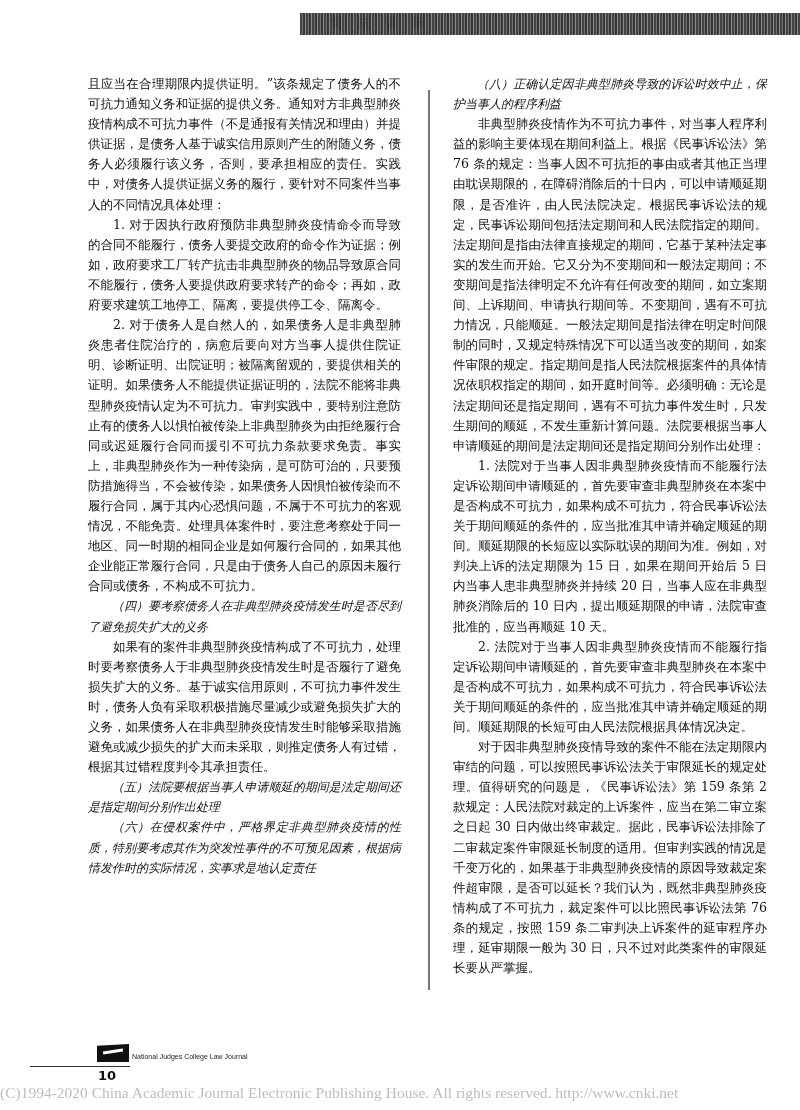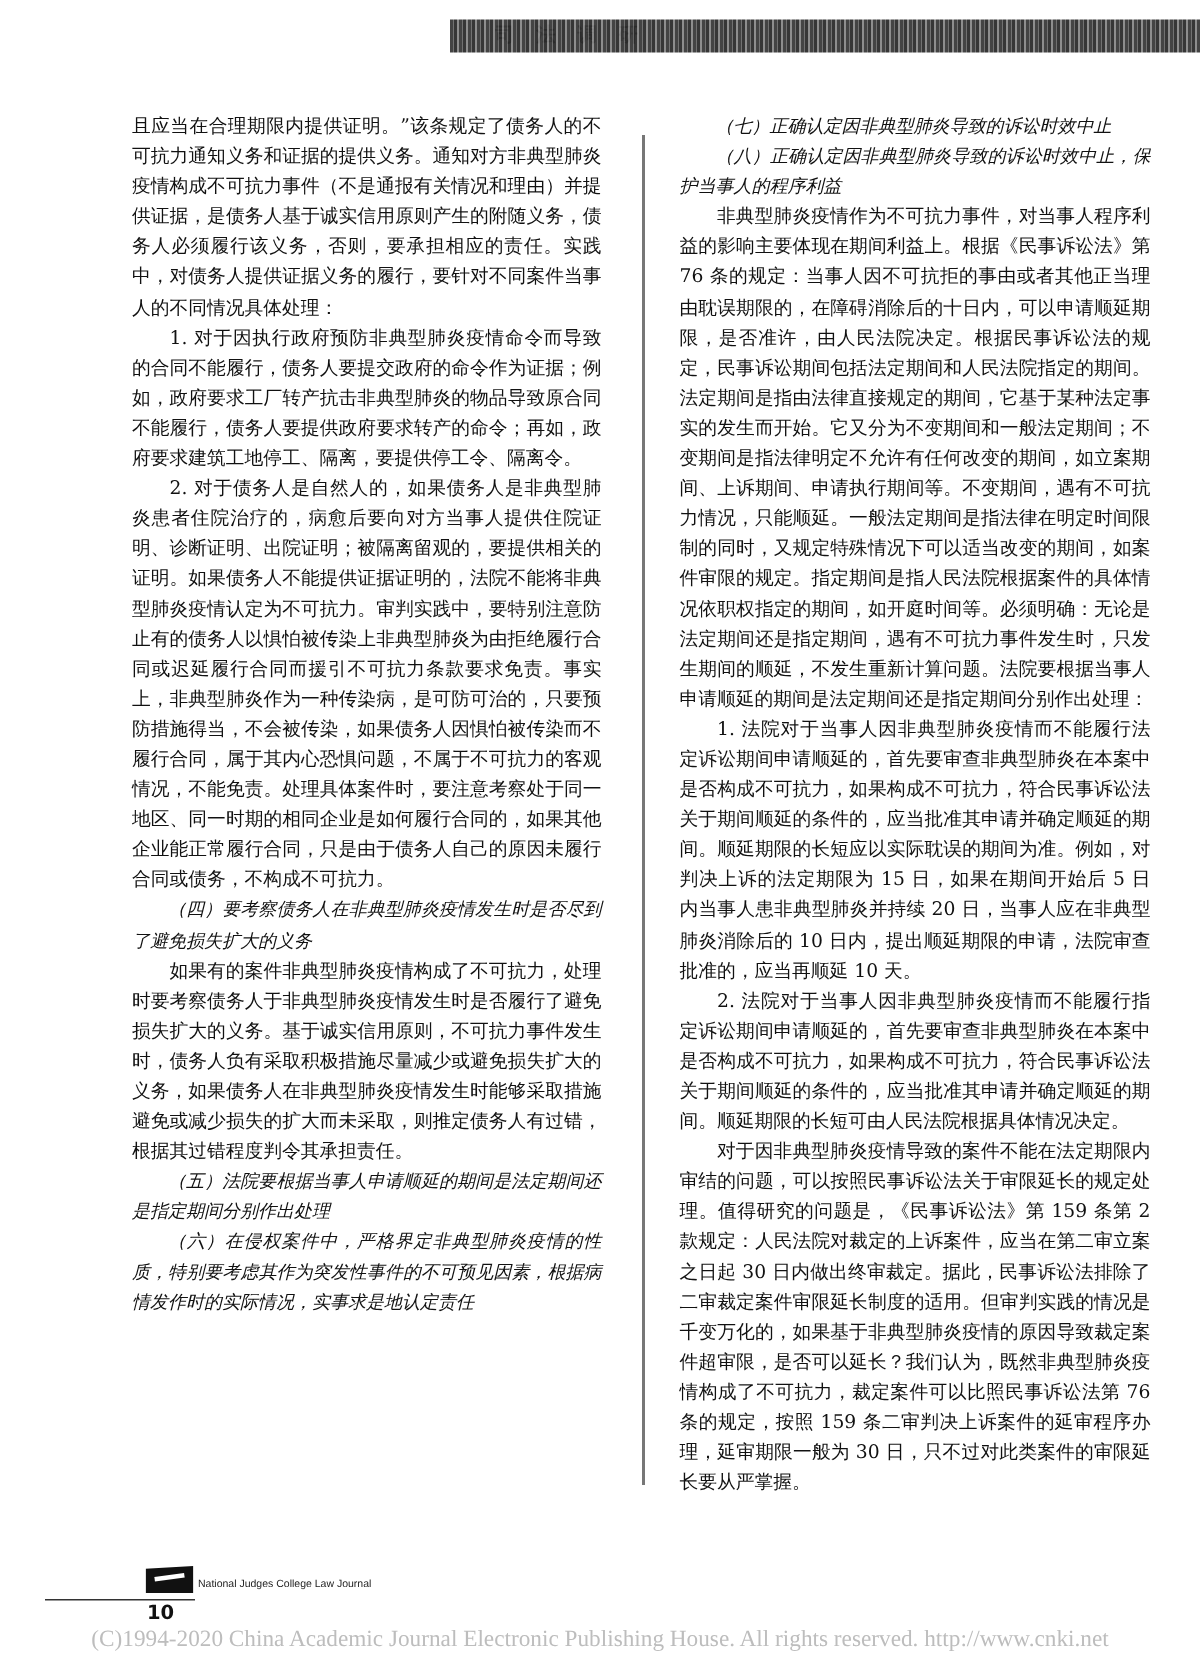--- a/index.html
+++ b/index.html
@@ -19,21 +19,21 @@
   .para.noindent { text-indent: 0; }
   .heading { margin: 0; text-indent: 2em; font-family: "DejaVu Serif", serif; font-style: italic; font-size: 12px; }
   .footer-logo { position: absolute; left: 97px; top: 1044px; width: 32px; height: 18px; background: #111;
                  clip-path: polygon(0 10%, 100% 0, 100% 100%, 0 100%); }
   .footer-logo-gap { position: absolute; left: 103px; top: 1050px; width: 20px; height: 3px; background: #fff; transform: rotate(-8deg); }
   .footer-rule { position: absolute; left: 30px; top: 1066px; width: 100px; height: 1px; background: #333; }
   .footer-journal { position: absolute; left: 132px; top: 1053px; font-family: Liberation Sans, sans-serif;
                     font-size: 7px; color: #222; }
   .footer-page { position: absolute; left: 98px; top: 1068px; font-family: "DejaVu Sans", sans-serif;
                  font-size: 13px; font-weight: bold; color: #111; }
-  .copyright { position: absolute; left: 0; top: 1084px; width: 800px; text-align: center;
+  .copyright { position: absolute; left: 0; top: 1084px; width: 800px; text-align: left;
                font-family: "Liberation Serif", "DejaVu Serif", serif; font-size: 15.5px; color: #bdbdbd; white-space: nowrap; }
 </style>
 </head>
 <body>
 
 <div>
   <div class="header-title">司 法 调 研</div>
   <div class="header-bar-wrap">
     <div class="header-bar-inner"></div>
   </div>
@@ -43,21 +43,20 @@
     <p class="para noindent">且应当在合理期限内提供证明。”该条规定了债务人的不可抗力通知义务和证据的提供义务。通知对方非典型肺炎疫情构成不可抗力事件（不是通报有关情况和理由）并提供证据，是债务人基于诚实信用原则产生的附随义务，债务人必须履行该义务，否则，要承担相应的责任。实践中，对债务人提供证据义务的履行，要针对不同案件当事人的不同情况具体处理：</p>
     <p class="para">1. 对于因执行政府预防非典型肺炎疫情命令而导致的合同不能履行，债务人要提交政府的命令作为证据；例如，政府要求工厂转产抗击非典型肺炎的物品导致原合同不能履行，债务人要提供政府要求转产的命令；再如，政府要求建筑工地停工、隔离，要提供停工令、隔离令。</p>
     <p class="para">2. 对于债务人是自然人的，如果债务人是非典型肺炎患者住院治疗的，病愈后要向对方当事人提供住院证明、诊断证明、出院证明；被隔离留观的，要提供相关的证明。如果债务人不能提供证据证明的，法院不能将非典型肺炎疫情认定为不可抗力。审判实践中，要特别注意防止有的债务人以惧怕被传染上非典型肺炎为由拒绝履行合同或迟延履行合同而援引不可抗力条款要求免责。事实上，非典型肺炎作为一种传染病，是可防可治的，只要预防措施得当，不会被传染，如果债务人因惧怕被传染而不履行合同，属于其内心恐惧问题，不属于不可抗力的客观情况，不能免责。处理具体案件时，要注意考察处于同一地区、同一时期的相同企业是如何履行合同的，如果其他企业能正常履行合同，只是由于债务人自己的原因未履行合同或债务，不构成不可抗力。</p>
     <p class="heading">（四）要考察债务人在非典型肺炎疫情发生时是否尽到了避免损失扩大的义务</p>
     <p class="para">如果有的案件非典型肺炎疫情构成了不可抗力，处理时要考察债务人于非典型肺炎疫情发生时是否履行了避免损失扩大的义务。基于诚实信用原则，不可抗力事件发生时，债务人负有采取积极措施尽量减少或避免损失扩大的义务，如果债务人在非典型肺炎疫情发生时能够采取措施避免或减少损失的扩大而未采取，则推定债务人有过错，根据其过错程度判令其承担责任。</p>
     <p class="heading">（五）法院要根据当事人申请顺延的期间是法定期间还是指定期间分别作出处理</p>
     <p class="heading">（六）在侵权案件中，严格界定非典型肺炎疫情的性质，特别要考虑其作为突发性事件的不可预见因素，根据病情发作时的实际情况，实事求是地认定责任</p>
   </div>
 <div class="col-divider"></div>
 <div class="col col-right" id="col-right">
-    <p class="heading">（七）正确认定因非典型肺炎导致的诉讼时效中止</p>
     <p class="heading">（八）正确认定因非典型肺炎导致的诉讼时效中止，保护当事人的程序利益</p>
     <p class="para">非典型肺炎疫情作为不可抗力事件，对当事人程序利益的影响主要体现在期间利益上。根据《民事诉讼法》第 76 条的规定：当事人因不可抗拒的事由或者其他正当理由耽误期限的，在障碍消除后的十日内，可以申请顺延期限，是否准许，由人民法院决定。根据民事诉讼法的规定，民事诉讼期间包括法定期间和人民法院指定的期间。法定期间是指由法律直接规定的期间，它基于某种法定事实的发生而开始。它又分为不变期间和一般法定期间；不变期间是指法律明定不允许有任何改变的期间，如立案期间、上诉期间、申请执行期间等。不变期间，遇有不可抗力情况，只能顺延。一般法定期间是指法律在明定时间限制的同时，又规定特殊情况下可以适当改变的期间，如案件审限的规定。指定期间是指人民法院根据案件的具体情况依职权指定的期间，如开庭时间等。必须明确：无论是法定期间还是指定期间，遇有不可抗力事件发生时，只发生期间的顺延，不发生重新计算问题。法院要根据当事人申请顺延的期间是法定期间还是指定期间分别作出处理：</p>
     <p class="para">1. 法院对于当事人因非典型肺炎疫情而不能履行法定诉讼期间申请顺延的，首先要审查非典型肺炎在本案中是否构成不可抗力，如果构成不可抗力，符合民事诉讼法关于期间顺延的条件的，应当批准其申请并确定顺延的期间。顺延期限的长短应以实际耽误的期间为准。例如，对判决上诉的法定期限为 15 日，如果在期间开始后 5 日内当事人患非典型肺炎并持续 20 日，当事人应在非典型肺炎消除后的 10 日内，提出顺延期限的申请，法院审查批准的，应当再顺延 10 天。</p>
     <p class="para">2. 法院对于当事人因非典型肺炎疫情而不能履行指定诉讼期间申请顺延的，首先要审查非典型肺炎在本案中是否构成不可抗力，如果构成不可抗力，符合民事诉讼法关于期间顺延的条件的，应当批准其申请并确定顺延的期间。顺延期限的长短可由人民法院根据具体情况决定。</p>
     <p class="para">对于因非典型肺炎疫情导致的案件不能在法定期限内审结的问题，可以按照民事诉讼法关于审限延长的规定处理。值得研究的问题是，《民事诉讼法》第 159 条第 2 款规定：人民法院对裁定的上诉案件，应当在第二审立案之日起 30 日内做出终审裁定。据此，民事诉讼法排除了二审裁定案件审限延长制度的适用。但审判实践的情况是千变万化的，如果基于非典型肺炎疫情的原因导致裁定案件超审限，是否可以延长？我们认为，既然非典型肺炎疫情构成了不可抗力，裁定案件可以比照民事诉讼法第 76 条的规定，按照 159 条二审判决上诉案件的延审程序办理，延审期限一般为 30 日，只不过对此类案件的审限延长要从严掌握。</p>
   </div>
 
 <div>
   <div class="footer-logo"></div>
   <div class="footer-logo-gap"></div>

